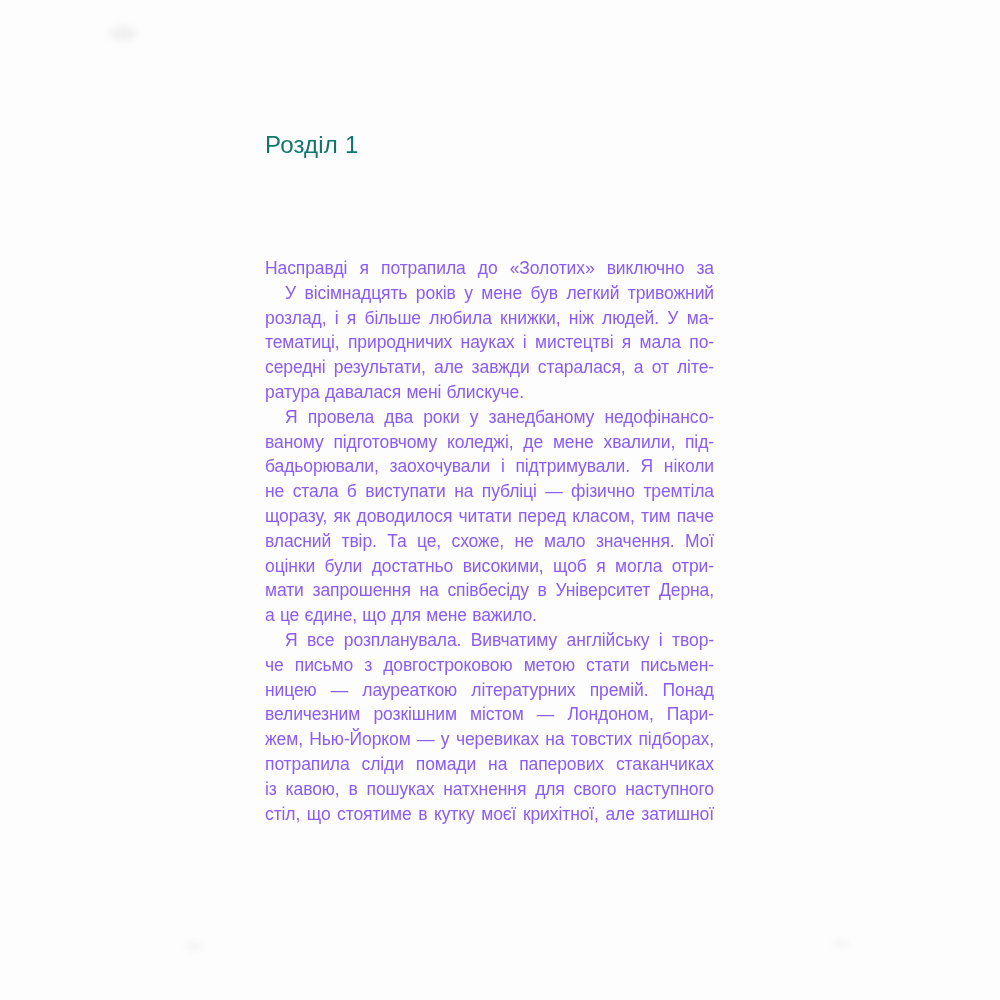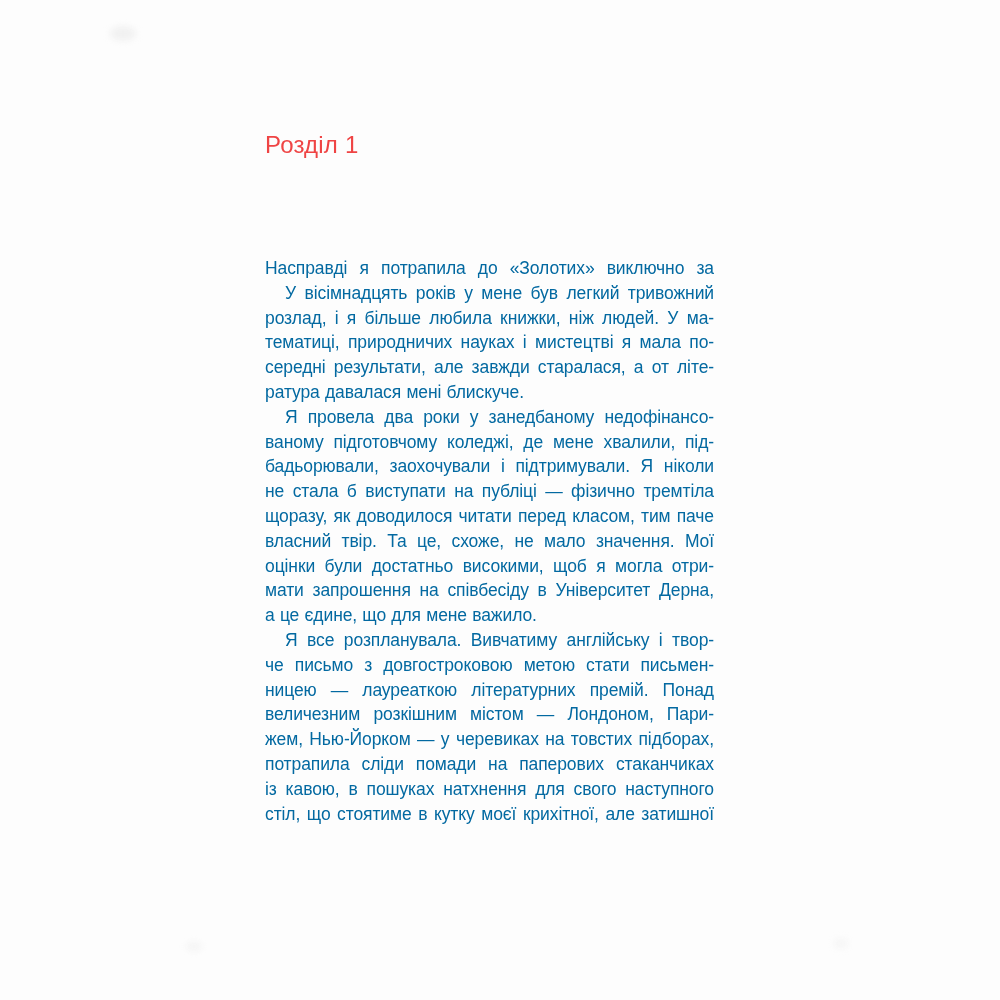--- a/index.html
+++ b/index.html
@@ -27,30 +27,30 @@
     height: 1000px;
   }
 
   .chapter-title {
     position: absolute;
     top: 131px;
     left: 0;
     font-size: 24px;
     line-height: 28px;
     font-weight: 400;
-    color: #ef4444;
+    color: #0f766e;
     letter-spacing: 0.2px;
   }
 
   .text-block {
     position: absolute;
     top: 256px;
     left: 0;
     width: 449px;
-    color: #0369a1;
+    color: #8b5cf6;
     font-size: 17.5px;
     letter-spacing: -0.1px;
   }
 
   .paragraph { width: 100%; }
 
   .line {
     width: 100%;
     height: 24.8px;
     line-height: 24.8px;

